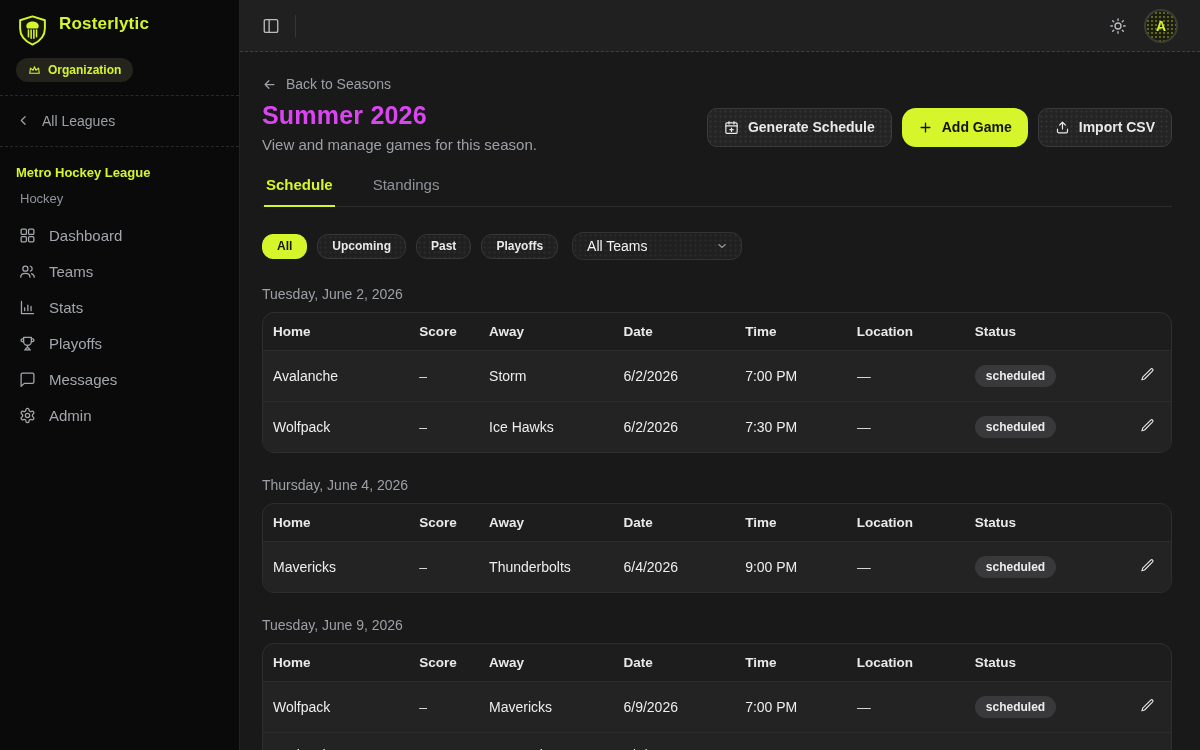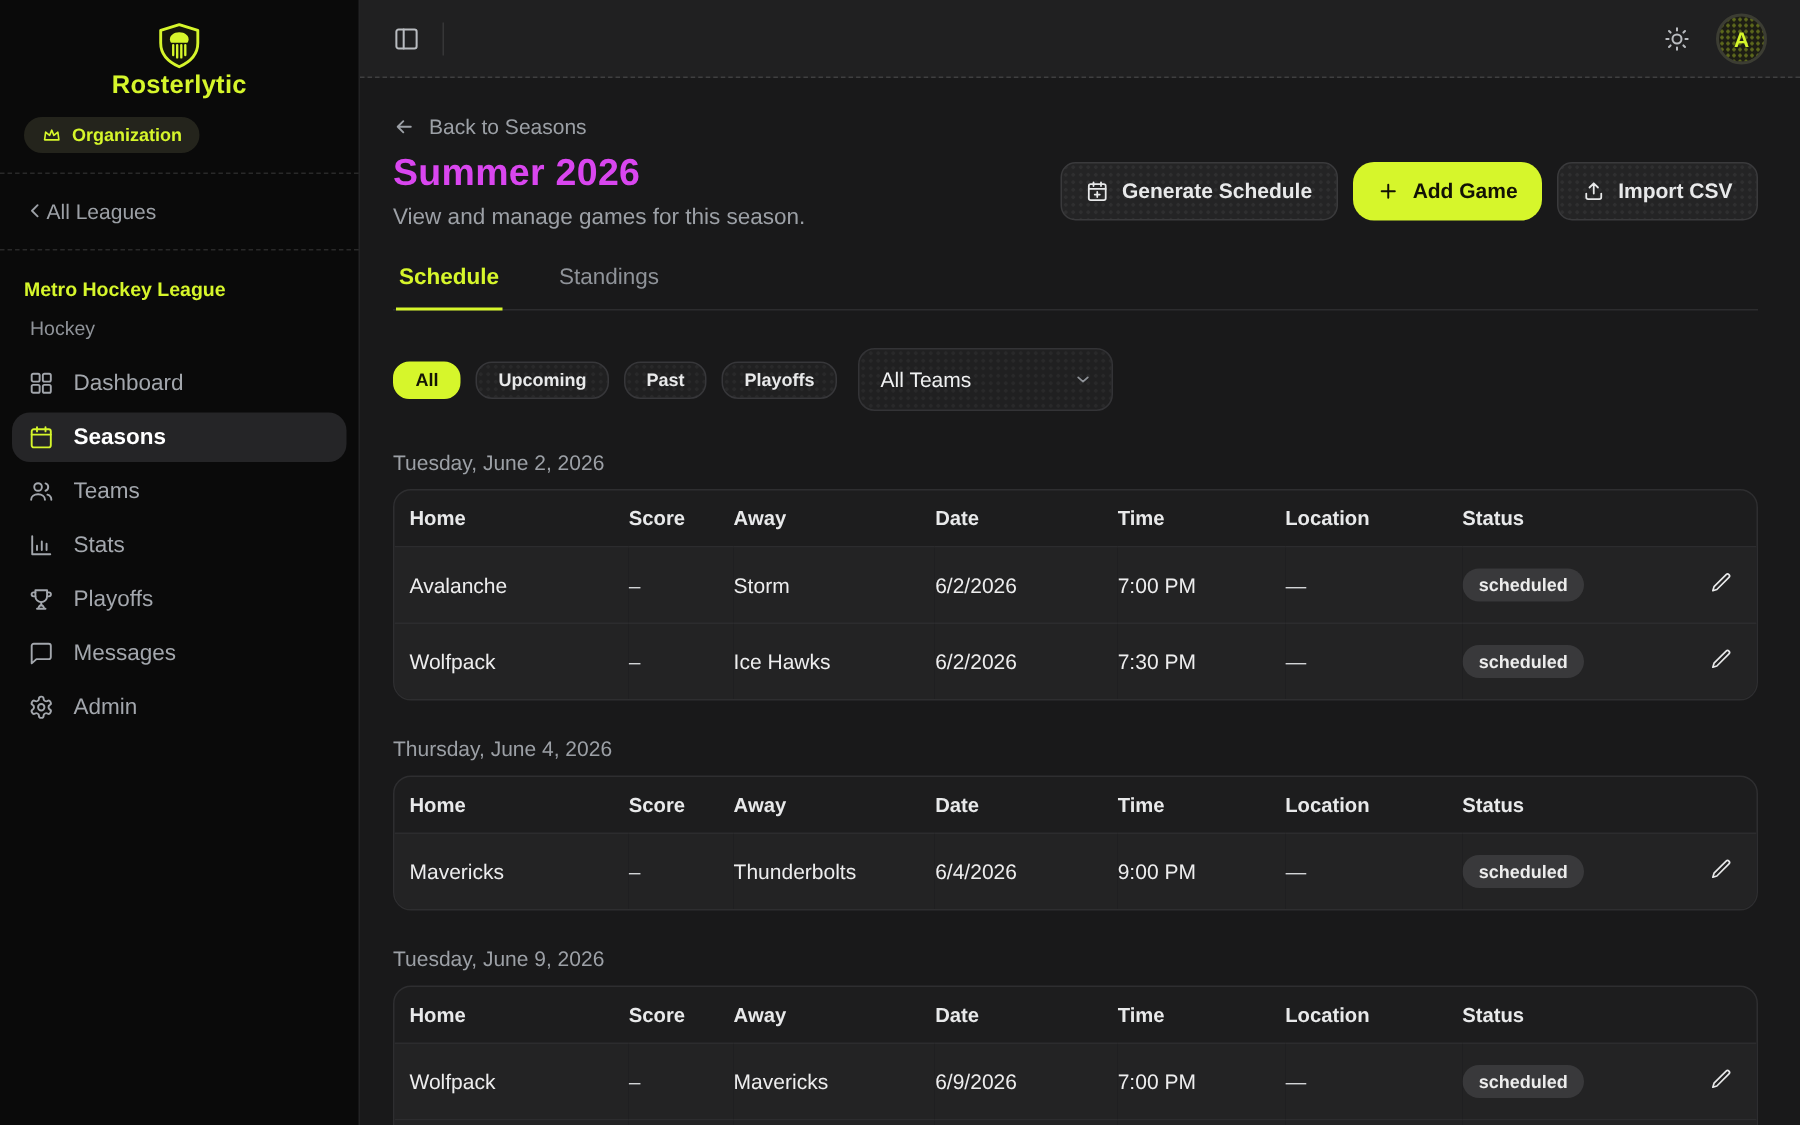--- a/index.html
+++ b/index.html
@@ -10,32 +10,32 @@
     background:#19191a; color:#ededee;
     -webkit-font-smoothing:antialiased;
   }
   .app { display:flex; width:1200px; height:750px; }
 
   
   .sidebar {
     width:240px; flex-shrink:0; background:#0a0a0a;
     border-right:1px solid #232324; display:flex; flex-direction:column;
   }
-  .logo-row { display:flex; align-items:center; gap:0; padding:14px 16px 9px;flex-direction:column; }
+  .logo-row { display:flex; gap:10px; padding:14px 16px 9px; }
   .logo-name { color:var(--accent); font-weight:bold; font-size:17px; letter-spacing:.2px; }
   .org-badge {
     margin:2px 16px 13px; align-self:flex-start;
     display:inline-flex; align-items:center; gap:7px;
     background:#24241c; color:var(--accent); font-size:12px; font-weight:700;
     padding:5px 12px; border-radius:999px;
   }
   .org-badge svg { width:13px; height:13px; }
   .side-divider { border-top:1px dashed rgba(255,255,255,.13); }
   .all-leagues {
-    display:flex; gap:0; padding:17px 16px;
+    display:flex; gap:11px; padding:17px 16px;
     color:#9ca0a6; font-size:14px; cursor:pointer;
   }
   .all-leagues svg { width:15px; height:15px; }
   .league-name { padding:18px 16px 0; color:var(--accent); font-weight:bold; font-size:13px; }
   .sport-label { padding:11px 16px 13px 20px; color:#8f9399; font-size:13px; }
   .nav { padding:0 8px; display:flex; flex-direction:column; gap:3px; }
   .nav-item {
     display:flex; align-items:center; gap:13px;
     padding:8px 11px; border-radius:12px; color:#a3a7ad; font-size:15px; cursor:pointer;
   }
@@ -92,21 +92,21 @@
   .filters { margin-top:25px; display:flex; gap:10px; align-items:center; }
   .pill {
     height:25px; padding:0 14px; border-radius:11px; font-size:12px; font-weight:600;
     display:inline-flex; align-items:center; cursor:pointer;
     background-color:#202021; border:1px solid #37373a; color:#e8e9ea;
     background-image:radial-gradient(rgba(255,255,255,.04) 1px, transparent 1.3px);
     background-size:5px 5px; font-family:inherit;
   }
   .pill.active { background:var(--accent); border-color:var(--accent); color:#151505; font-weight:bold; }
   .team-select {
-    height:42px; width:170px; margin-left:4px; border-radius:11px;
+    height:28px; width:170px; margin-left:4px; border-radius:11px;
     background-color:#202021; border:1px solid #333336;
     background-image:radial-gradient(rgba(255,255,255,.04) 1px, transparent 1.3px);
     background-size:5px 5px;
     display:flex; align-items:center; justify-content:space-between;
     padding:0 12px 0 14px; font-size:14px; color:#f0f1f2; cursor:pointer;
   }
   .team-select svg { width:14px; height:14px; color:#8f9399; }
 
   .group { margin-top:24px; }
   .group:first-of-type { margin-top:26px; }
@@ -170,29 +170,20 @@
           <span style="display: flex;">
             <svg viewBox="0 0 24 24" fill="none" stroke="currentColor" stroke-width="1.8" stroke-linecap="round" stroke-linejoin="round">
               <rect x="3" y="3" width="7.5" height="7.5" rx="1.5"></rect>
               <rect x="13.5" y="3" width="7.5" height="7.5" rx="1.5"></rect>
               <rect x="3" y="13.5" width="7.5" height="7.5" rx="1.5"></rect>
               <rect x="13.5" y="13.5" width="7.5" height="7.5" rx="1.5"></rect>
             </svg>
           </span>
           <span>Dashboard</span>
         </div>
-        <div class="nav-item active">
-          <span style="display: flex;">
-            <svg viewBox="0 0 24 24" fill="none" stroke="currentColor" stroke-width="1.8" stroke-linecap="round" stroke-linejoin="round">
-              <rect x="3" y="4.5" width="18" height="17" rx="2"></rect>
-              <path d="M8 2.5v4M16 2.5v4M3 9.5h18"></path>
-            </svg>
-          </span>
-          <span>Seasons</span>
-        </div>
         <div class="nav-item">
           <span style="display: flex;">
             <svg viewBox="0 0 24 24" fill="none" stroke="currentColor" stroke-width="1.8" stroke-linecap="round" stroke-linejoin="round">
               <circle cx="9" cy="8" r="3.6"></circle>
               <path d="M2.5 20c0-3.3 2.9-5.2 6.5-5.2s6.5 1.9 6.5 5.2"></path>
               <path d="M16 4.6a3.6 3.6 0 0 1 0 6.9"></path>
               <path d="M17.8 15.2c2.2.6 3.7 2.3 3.7 4.8"></path>
             </svg>
           </span>
           <span>Teams</span>

